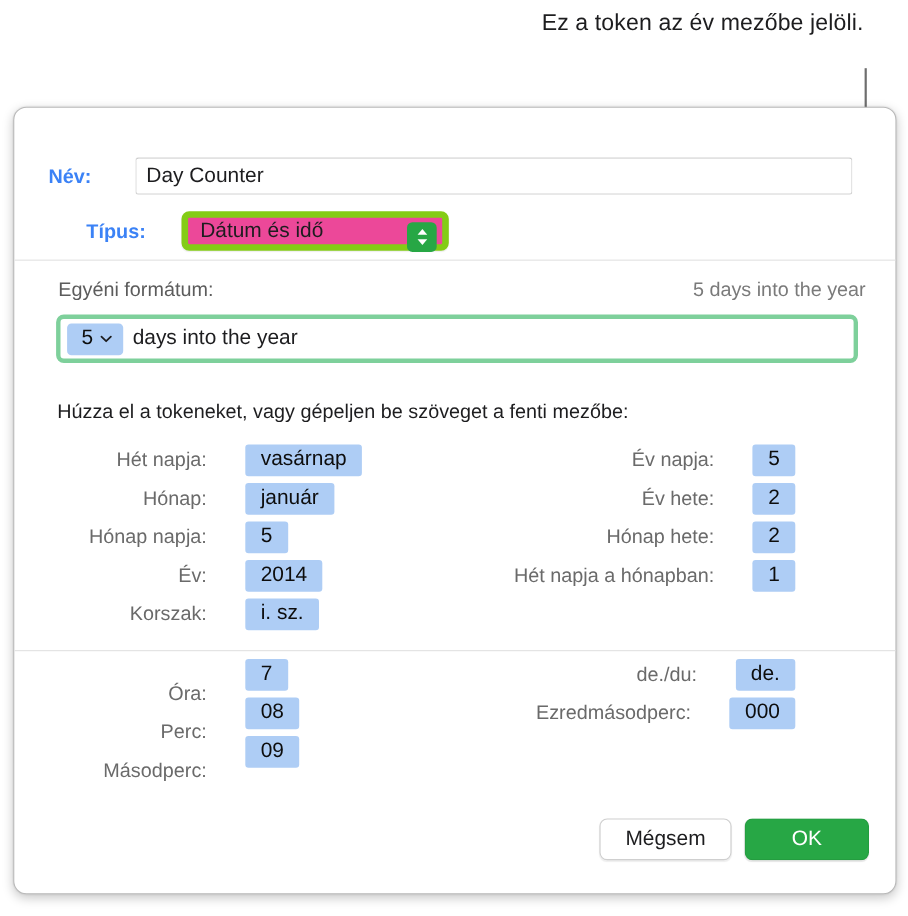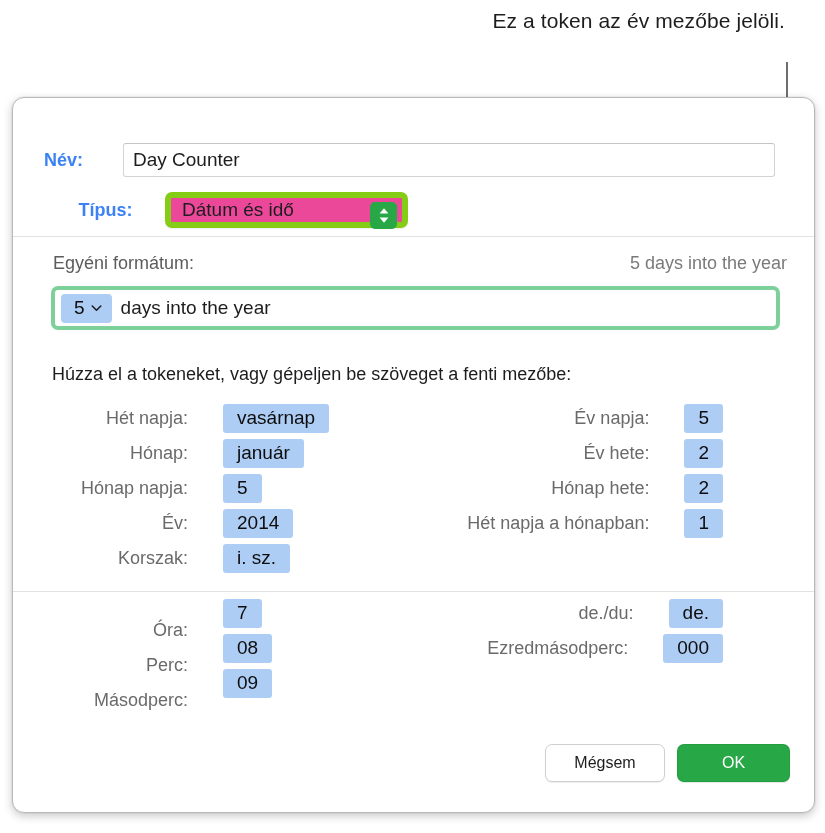--- a/index.html
+++ b/index.html
@@ -160,21 +160,21 @@
   .time-rows { position: absolute; left: 0; top: 500px; width: 803px; }
   .time-rows .col-left .tlabel  { width: 185px; margin-top: 34px; }
   .time-rows .col-right .tlabel { width: 290px; }
 
   
   .buttons {
     position: absolute; right: 24px; bottom: 30px;
     display: flex; align-items: center; gap: 12px;
   }
   .btn {
-    font-size: 16px;
+    font-size: 19px;
     font-family: "Liberation Sans", sans-serif;
     border-radius: 7px;
     height: 38px;
     display: flex; align-items: center; justify-content: center;
     cursor: default;
   }
   .btn-cancel {
     width: 120px;
     background: #ffffff;
     border: 1px solid #cfcfcf;

